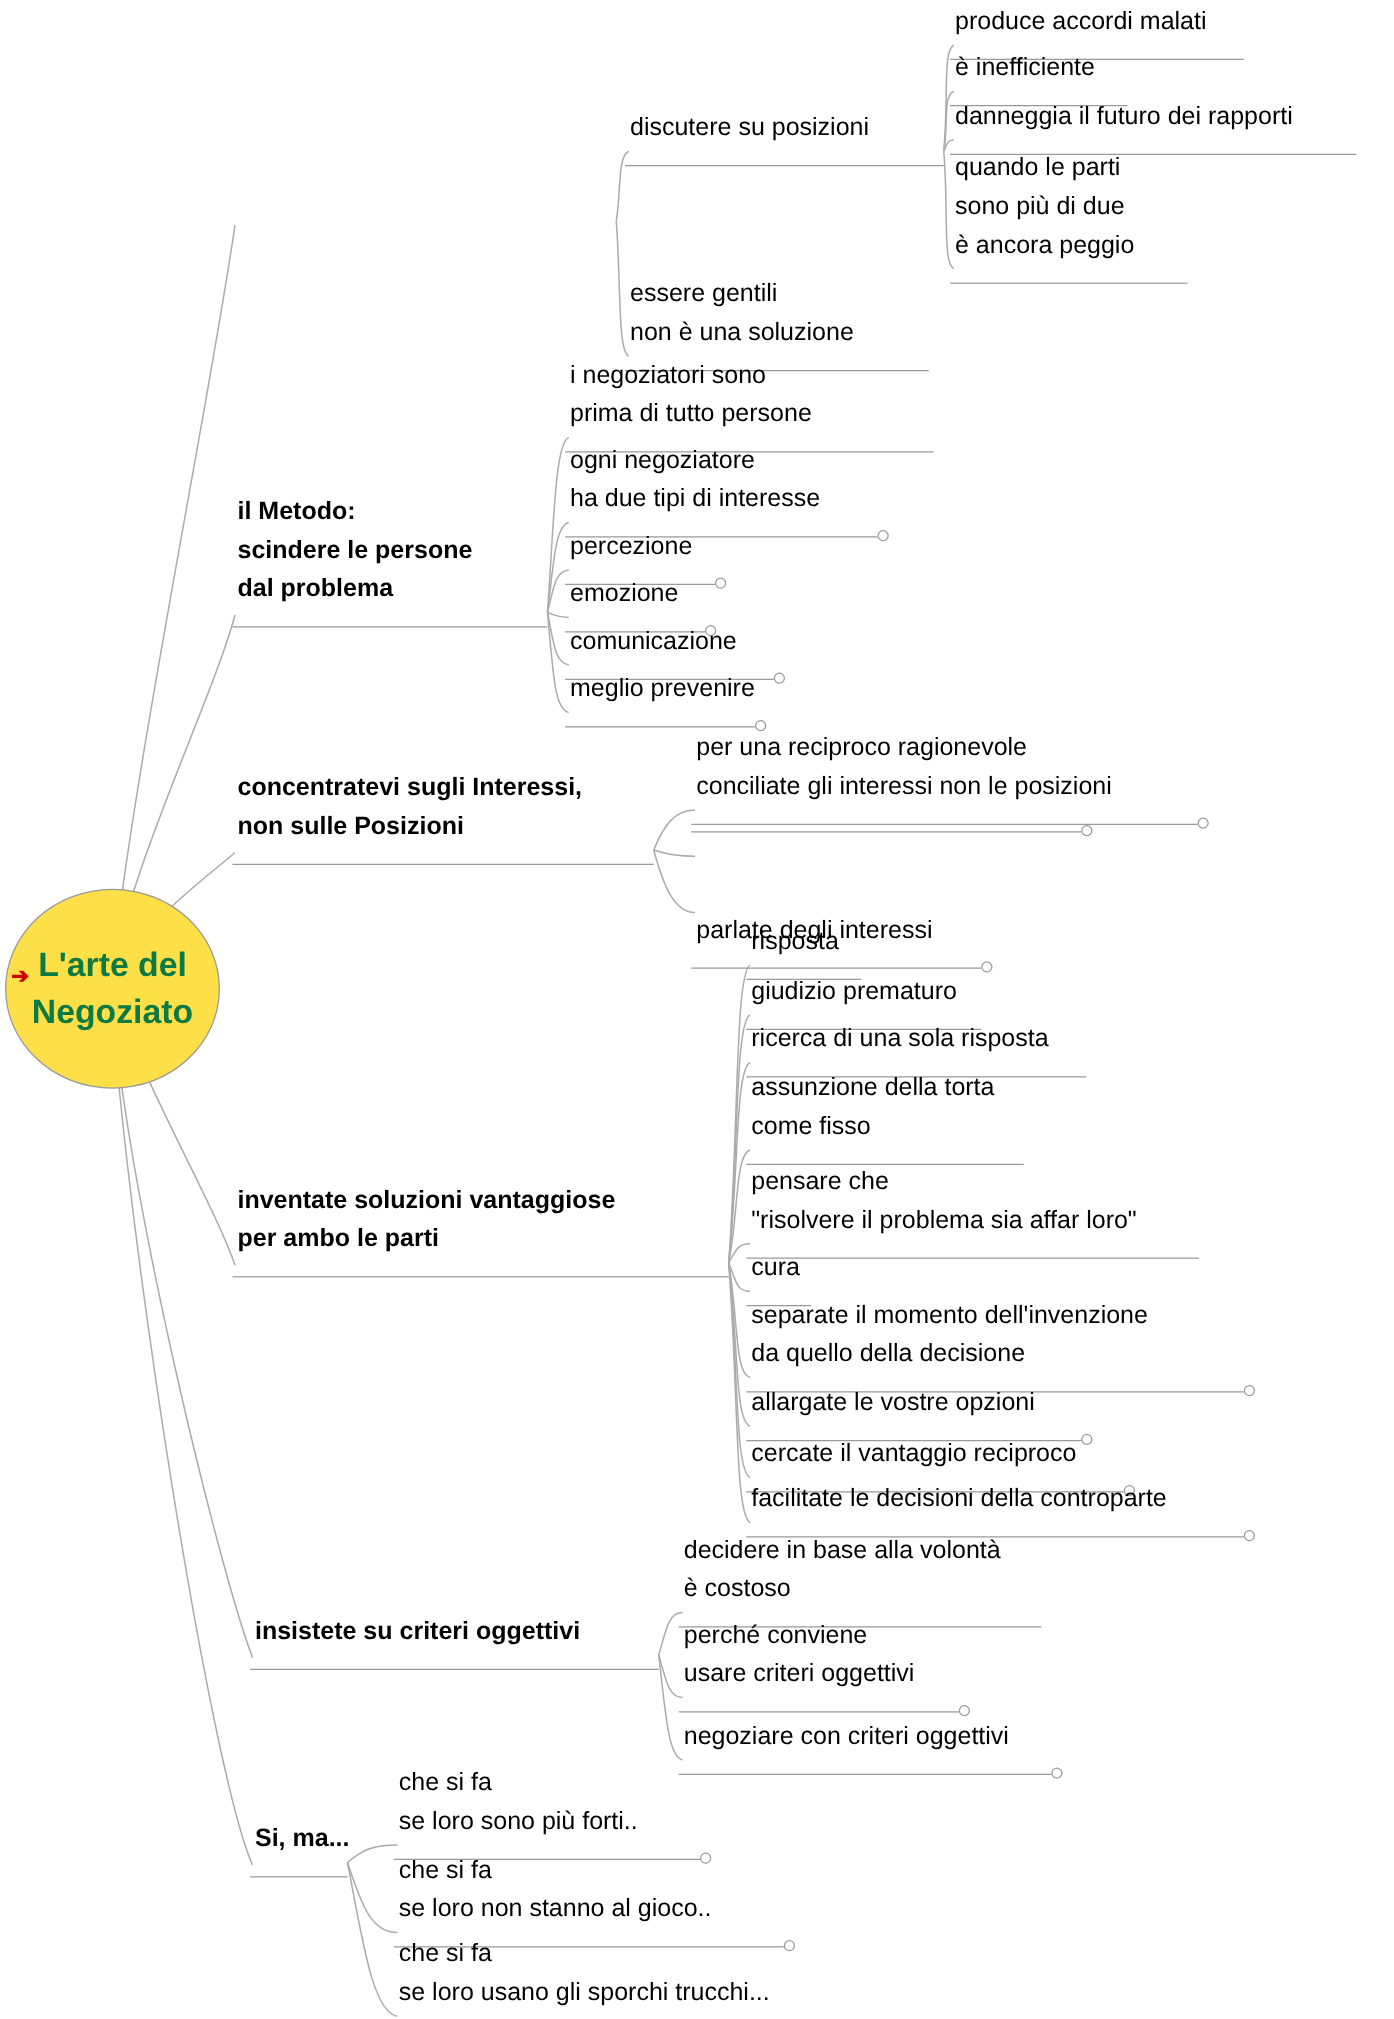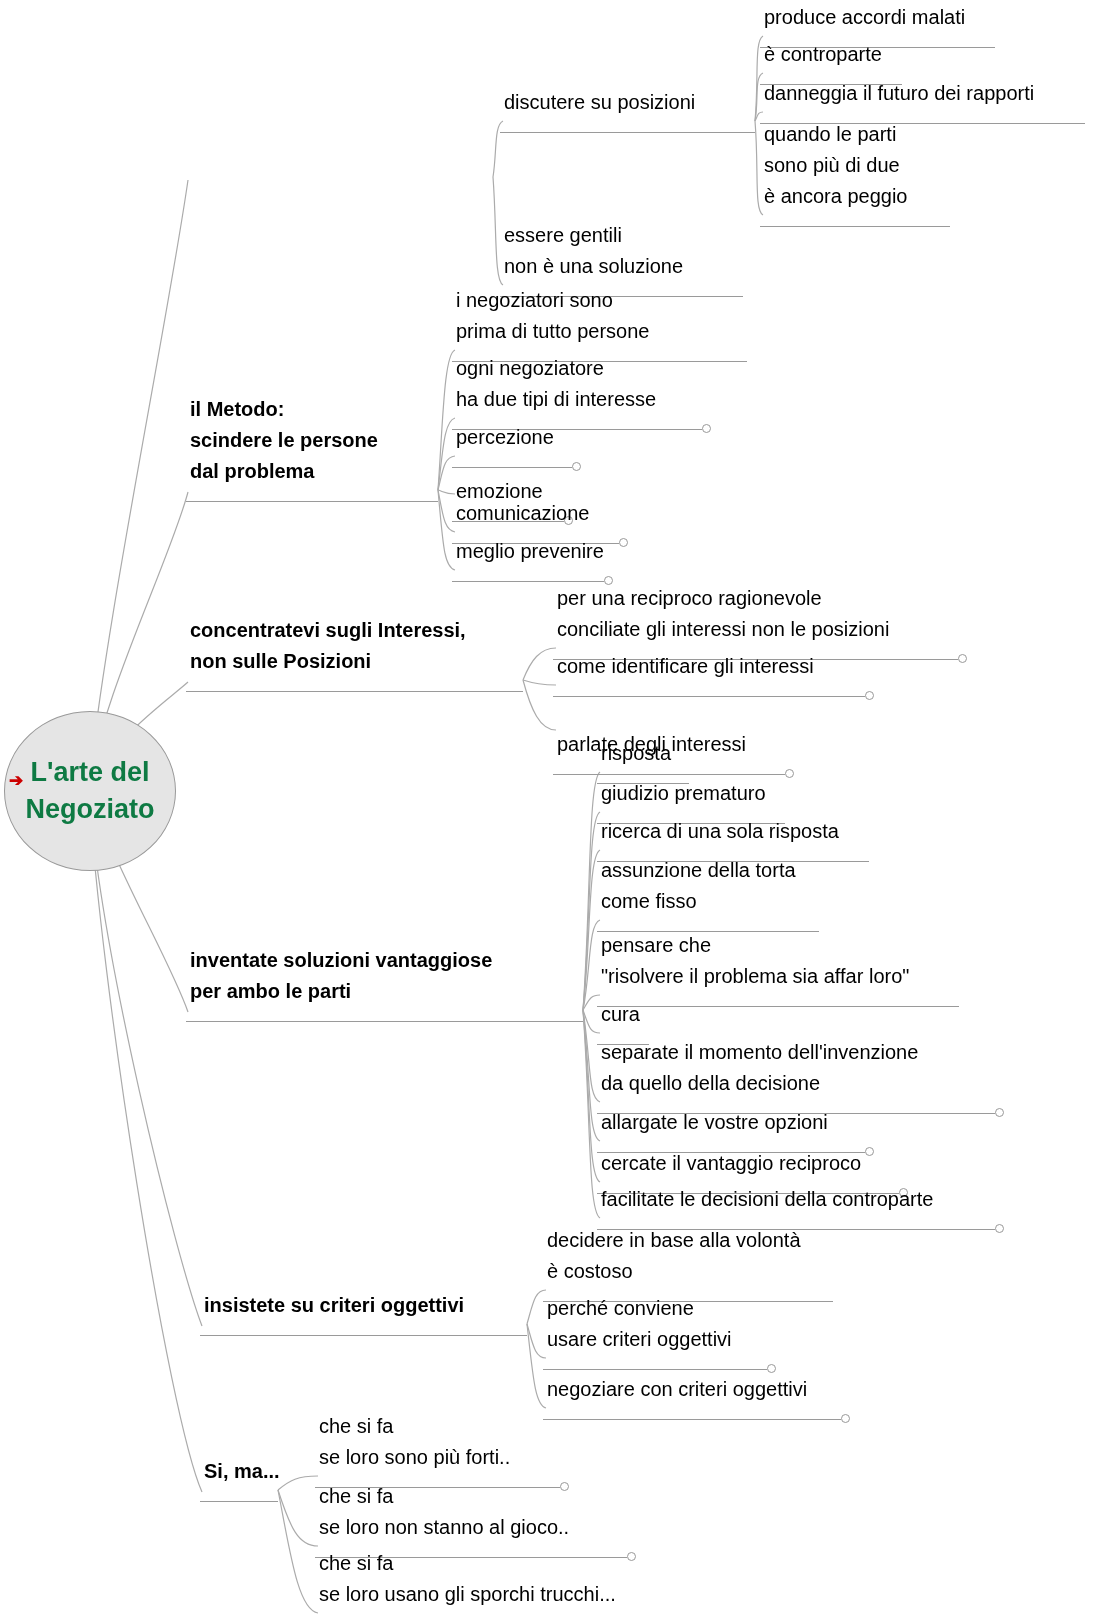--- a/index.html
+++ b/index.html
@@ -6,21 +6,21 @@
   #canvas{position:relative;width:1115px;height:1615px;background:#fff;overflow:hidden;
           font-family:"Liberation Sans",sans-serif;}
   #edges{position:absolute;left:0;top:0;z-index:1;}
   .node{position:absolute;z-index:2;box-sizing:border-box;border-bottom:1px solid #9a9a9a;
         padding:0 4px 14px 4px;font-size:20px;line-height:31px;color:#000;white-space:pre;}
   .b{font-weight:bold;}
   .txt{display:inline-block;white-space:pre;}
   .fold{position:absolute;right:-9px;bottom:-4px;width:7px;height:7px;border:1px solid #999;
         border-radius:50%;background:#fff;}
   .root-ellipse{position:absolute;z-index:3;left:4px;top:711px;width:170px;height:158px;
-        border:1px solid #999;border-radius:50%;background:#e5e5e5;display:flex;align-items:center;
+        border:1px solid #999;border-radius:50%;background:#fde047;display:flex;align-items:center;
         justify-content:center;text-align:center;}
   .root-ellipse .txt{font-weight:bold;font-size:27px;line-height:37px;color:#0e7a43;white-space:pre;}
   .link-arrow{position:absolute;z-index:4;left:9px;top:772px;color:#cc0000;font-size:17px;
         font-weight:bold;line-height:17px;}
 </style>
 </head>
 <body>
 
 <div id="canvas">
 
@@ -73,45 +73,45 @@
   </svg>
 
   <div class="root-ellipse">
     <span class="txt">L'arte del
 Negoziato</span>
   </div>
   <span class="link-arrow">➔</span>
 
   <div class="node" style="left:500px;top:87px;width:255px;"><span class="txt">discutere su posizioni</span></div>
   <div class="node" style="left:760px;top:2px;width:235px;"><span class="txt">produce accordi malati</span></div>
-  <div class="node" style="left:760px;top:39px;width:142px;"><span class="txt">è controparte</span></div>
+  <div class="node" style="left:760px;top:39px;width:142px;"><span class="txt">è inefficiente</span></div>
   <div class="node" style="left:760px;top:78px;width:325px;"><span class="txt">danneggia il futuro dei rapporti</span></div>
   <div class="node" style="left:760px;top:119px;width:190px;"><span class="txt">quando le parti
 sono più di due
 è ancora peggio</span></div>
   <div class="node" style="left:500px;top:220px;width:243px;"><span class="txt">essere gentili
 non è una soluzione</span></div>
 
   <div class="node b" style="left:186px;top:394px;width:252px;"><span class="txt">il Metodo:
 scindere le persone
 dal problema</span></div>
   <div class="node" style="left:452px;top:285px;width:295px;"><span class="txt">i negoziatori sono
 prima di tutto persone</span></div>
   <div class="node" style="left:452px;top:353px;width:250px;"><span class="txt">ogni negoziatore
 ha due tipi di interesse</span><span class="fold"></span></div>
   <div class="node" style="left:452px;top:422px;width:120px;"><span class="txt">percezione</span><span class="fold"></span></div>
-  <div class="node" style="left:452px;top:460px;width:112px;margin-top:16px;"><span class="txt">emozione</span><span class="fold"></span></div>
+  <div class="node" style="left:452px;top:460px;width:112px;"><span class="txt">emozione</span><span class="fold"></span></div>
   <div class="node" style="left:452px;top:498px;width:167px;"><span class="txt">comunicazione</span><span class="fold"></span></div>
   <div class="node" style="left:452px;top:536px;width:152px;"><span class="txt">meglio prevenire</span><span class="fold"></span></div>
 
   <div class="node b" style="left:186px;top:615px;width:337px;"><span class="txt">concentratevi sugli Interessi,
 non sulle Posizioni</span></div>
   <div class="node" style="left:553px;top:583px;width:405px;"><span class="txt">per una reciproco ragionevole
 conciliate gli interessi non le posizioni</span><span class="fold"></span></div>
-  <div class="node" style="left:553px;top:651px;width:312px;"><span class="txt">come identificare gli interessi</span><span class="fold"></span></div>
+  <div class="node" style="left:553px;top:651px;width:312px;"><span class="fold"></span></div>
   <div class="node" style="left:553px;top:696px;width:232px;margin-top:33px;"><span class="txt">parlate degli interessi</span><span class="fold"></span></div>
 
   <div class="node b" style="left:186px;top:945px;width:397px;"><span class="txt">inventate soluzioni vantaggiose
 per ambo le parti</span></div>
   <div class="node" style="left:597px;top:738px;width:92px;"><span class="txt">risposta</span></div>
   <div class="node" style="left:597px;top:778px;width:188px;"><span class="txt">giudizio prematuro</span></div>
   <div class="node" style="left:597px;top:816px;width:272px;"><span class="txt">ricerca di una sola risposta</span></div>
   <div class="node" style="left:597px;top:855px;width:222px;"><span class="txt">assunzione della torta
 come fisso</span></div>
   <div class="node" style="left:597px;top:930px;width:362px;"><span class="txt">pensare che

